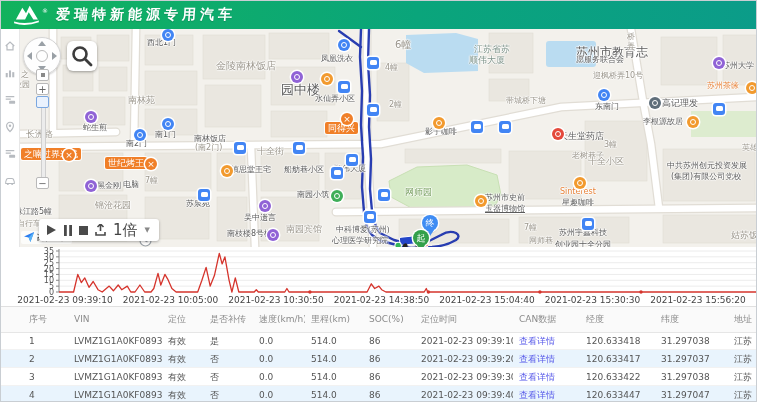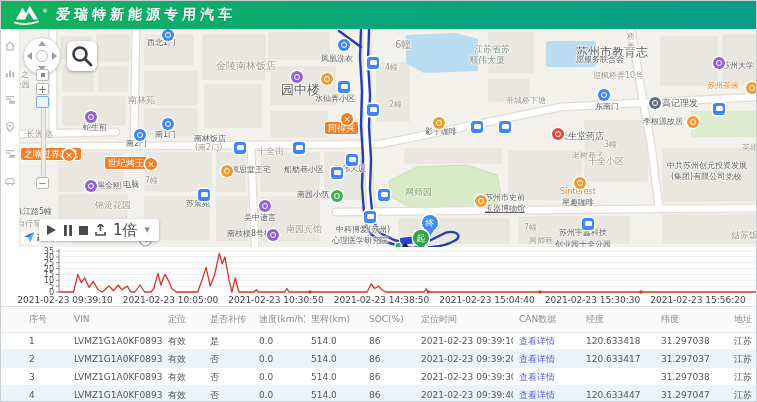--- a/index.html
+++ b/index.html
@@ -252,21 +252,21 @@
         <span class="ml c-g" style="left: 76px; top: 170px;">锦沧花园</span>
         <span class="ml c-d" style="left: 167px; top: 169px; font-size: 8px;">苏泉苑</span>
         <span class="ml c-d" style="left: 278px; top: 160px; font-size: 8px;">南园小筑</span>
         <span class="ml c-d" style="left: 225px; top: 183px; font-size: 8px;">吴中遗言</span>
         <span class="ml c-g" style="left: 267px; top: 194px;">南园宾馆</span>
         <span class="ml c-d" style="left: 208px; top: 199px; font-size: 8px;">南枝楼8号楼</span>
         <span class="ml c-d" style="left: 315px; top: 134px; font-size: 8px;">顺伟大厦</span>
         <span class="ml c-park" style="left: 386px; top: 157px;">网师园</span>
         <span class="ml c-d" style="left: 466px; top: 163px; font-size: 8px;">苏州市史前</span>
         <span class="ml c-d" style="left: 466px; top: 174px; font-size: 8px; text-decoration: underline;">玉器博物馆</span>
-        <span class="ml c-d" style="left: 317px; top: 195px; font-size: 8px;">中科博爱(苏州)</span>
+        <span class="ml c-d" style="left: 317px; top: 195px; font-size: 8px; font-family: Liberation Serif, serif;">中科博爱(苏州)</span>
         <span class="ml c-d" style="left: 313px; top: 206px; font-size: 8px;">心理医学研究院</span>
         <span class="ml c-o" style="left: 541px; top: 158px; font-size: 8px;">Sinterest</span>
         <span class="ml c-d" style="left: 543px; top: 168px; font-size: 8px;">星趣咖啡</span>
         <span class="ml c-d" style="left: 540px; top: 198px; font-size: 8px;">苏州宇鑫科技</span>
         <span class="ml c-d" style="left: 536px; top: 210px; font-size: 8px;">创业园十全分园</span>
         <span class="ml c-g" style="left: 510px; top: 206px; font-size: 8px; font-family: Liberation Serif, serif;">网师巷</span>
         <span class="ml c-g" style="left: 505px; top: 193px; font-size: 8px;">7幢</span>
         <span class="ml c-g" style="left: 712px; top: 200px;">姑苏饭店</span>
         <span class="ml c-g" style="left: 723px; top: 113px; font-size: 8px;">英雄</span>
         <span class="ml c-d" style="left: -4px; top: 177px; font-size: 8px;">珠江路5幢</span>
@@ -459,20 +459,21 @@
         <div class="trow" style="top: 61px;">
           <span class="tcell" style="left: 28px; width: 39px;">3</span>
           <span class="tcell" style="left: 73px; width: 88px;">LVMZ1G1A0KF089390</span>
           <span class="tcell" style="left: 167px; width: 36px;">有效</span>
           <span class="tcell" style="left: 209px; width: 43px;">否</span>
           <span class="tcell" style="left: 258px; width: 46px;">0.0</span>
           <span class="tcell" style="left: 310px; width: 52px;">514.0</span>
           <span class="tcell" style="left: 368px; width: 46px;">86</span>
           <span class="tcell" style="left: 420px; width: 92px;">2021-02-23 09:39:30</span>
           <span class="tcell tlink" style="left: 518px; width: 61px;">查看详情</span>
+          <span class="tcell" style="left: 585px; width: 69px;">120.633422</span>
           <span class="tcell" style="left: 660px; width: 67px;">31.297038</span>
           <span class="tcell" style="left: 733px; width: 18px;">江苏省苏</span>
         </div>
         <div class="trow alt" style="top: 79px;">
           <span class="tcell" style="left: 28px; width: 39px;">4</span>
           <span class="tcell" style="left: 73px; width: 88px;">LVMZ1G1A0KF089390</span>
           <span class="tcell" style="left: 167px; width: 36px;">有效</span>
           <span class="tcell" style="left: 209px; width: 43px;">否</span>
           <span class="tcell" style="left: 258px; width: 46px;">0.0</span>
           <span class="tcell" style="left: 310px; width: 52px;">514.0</span>

